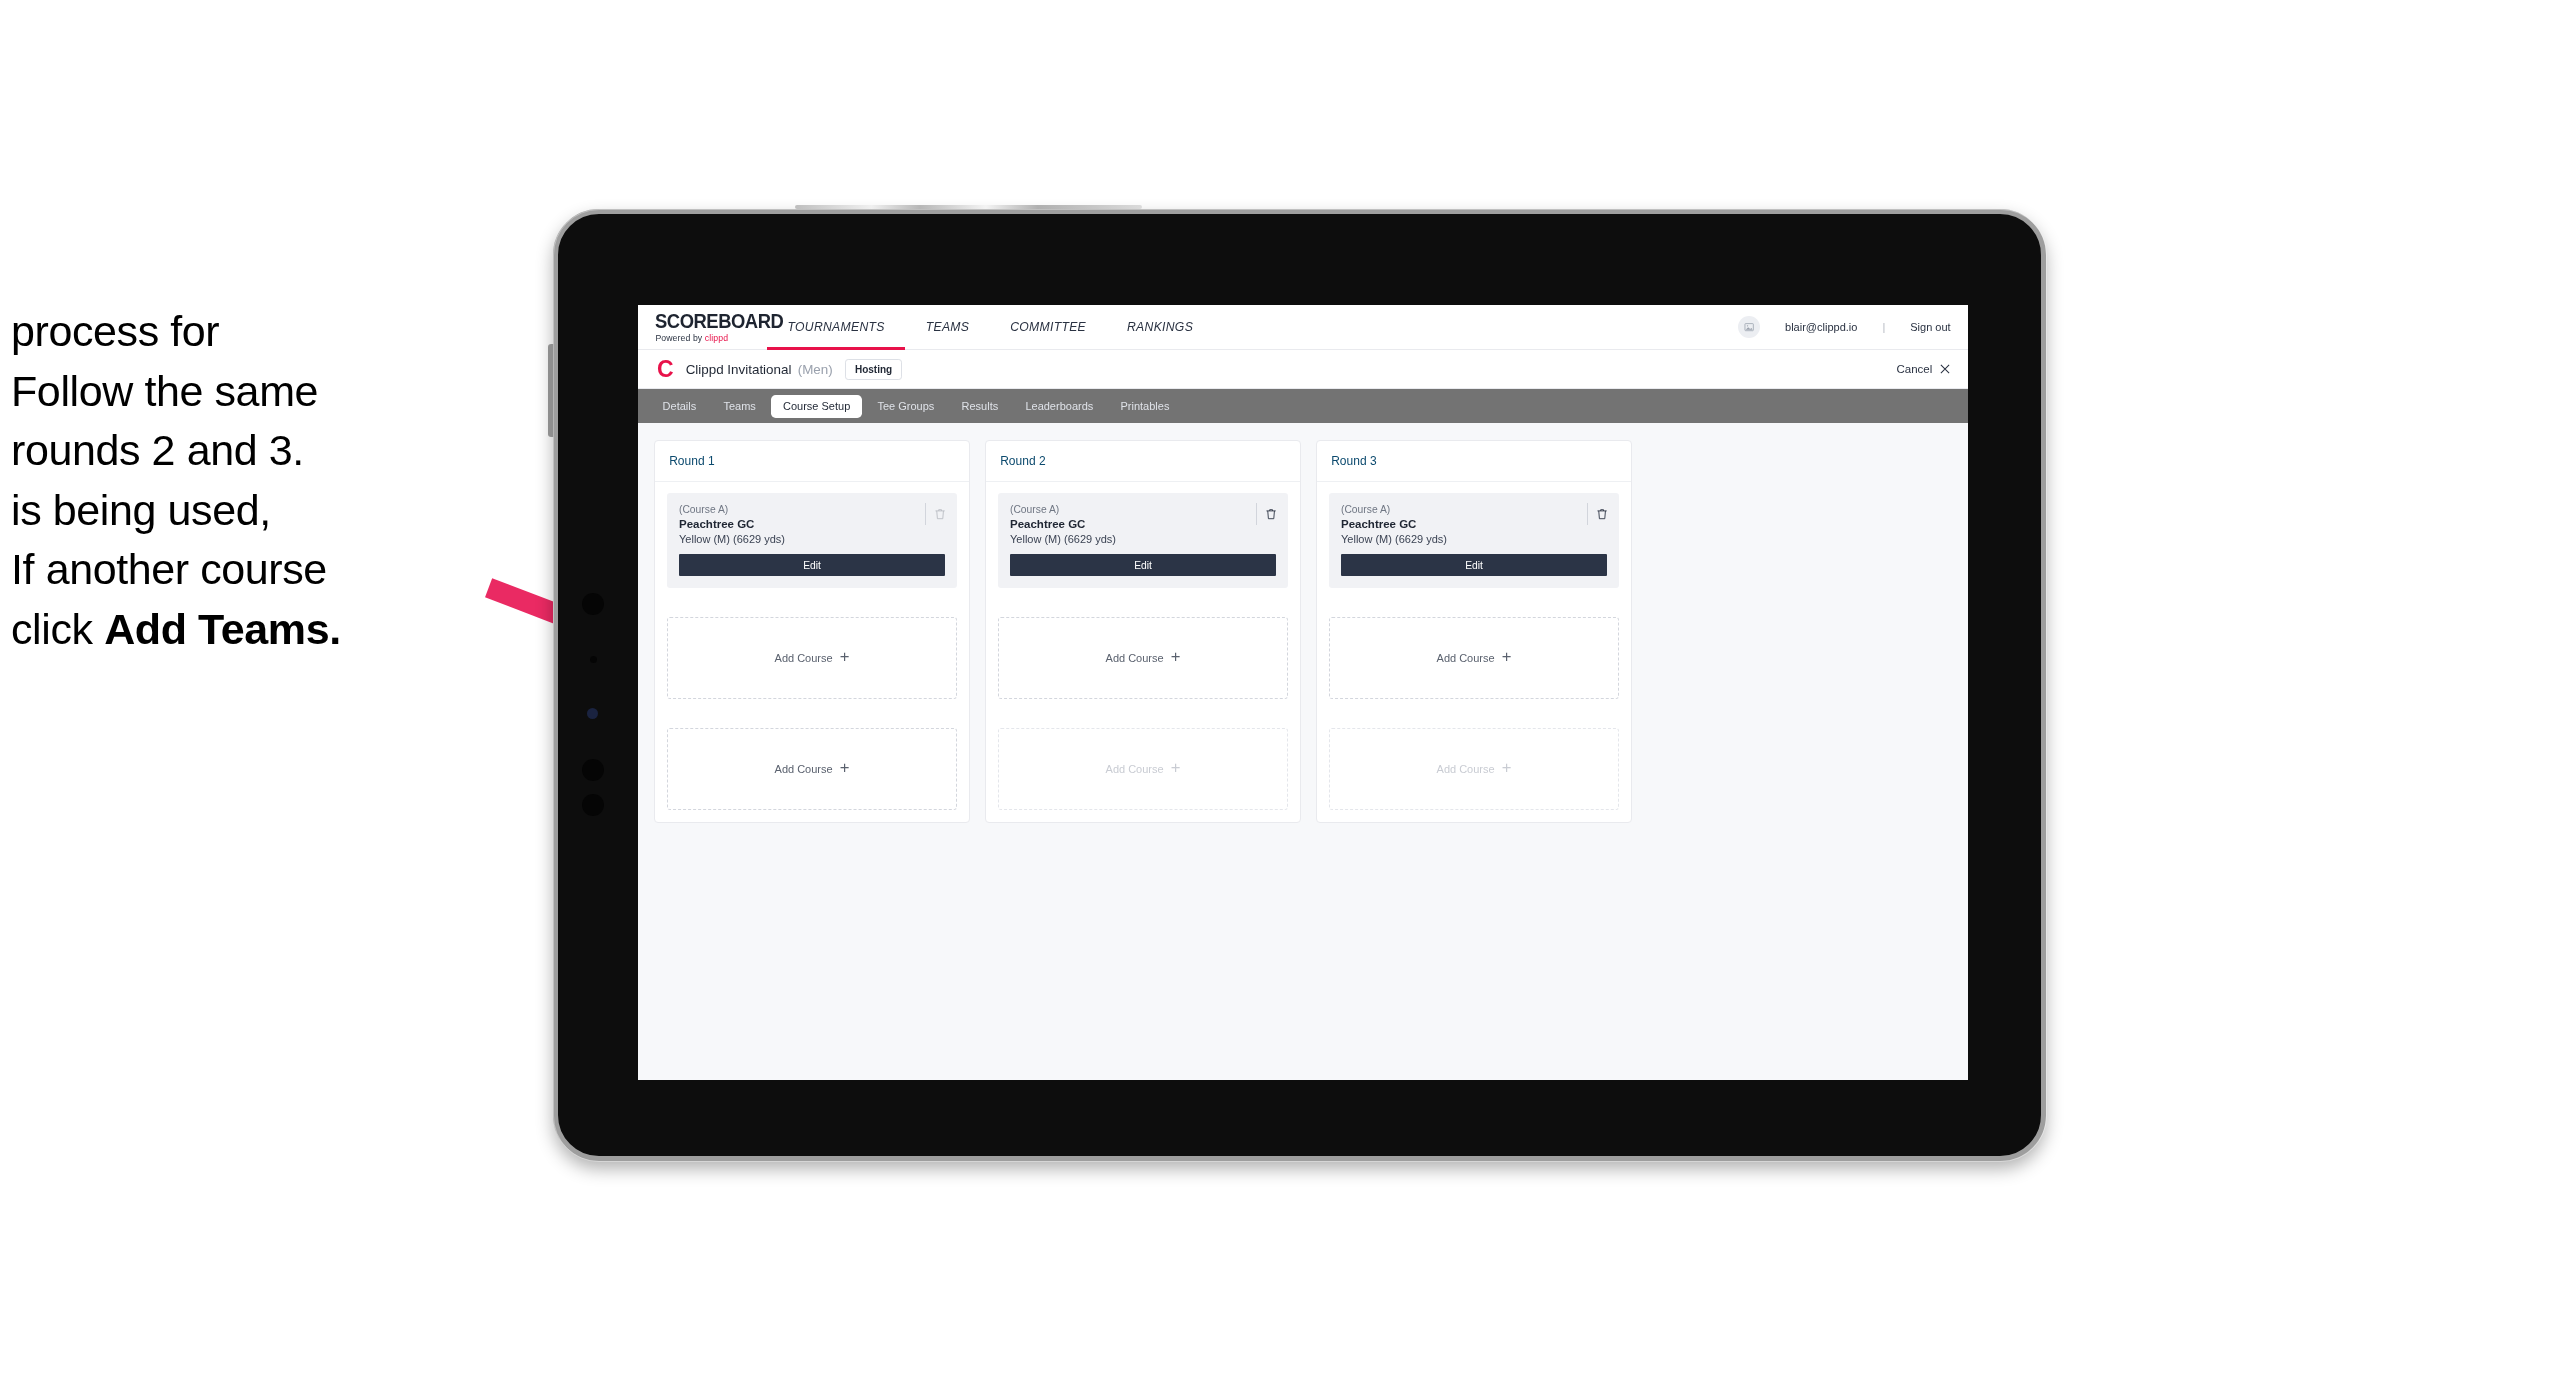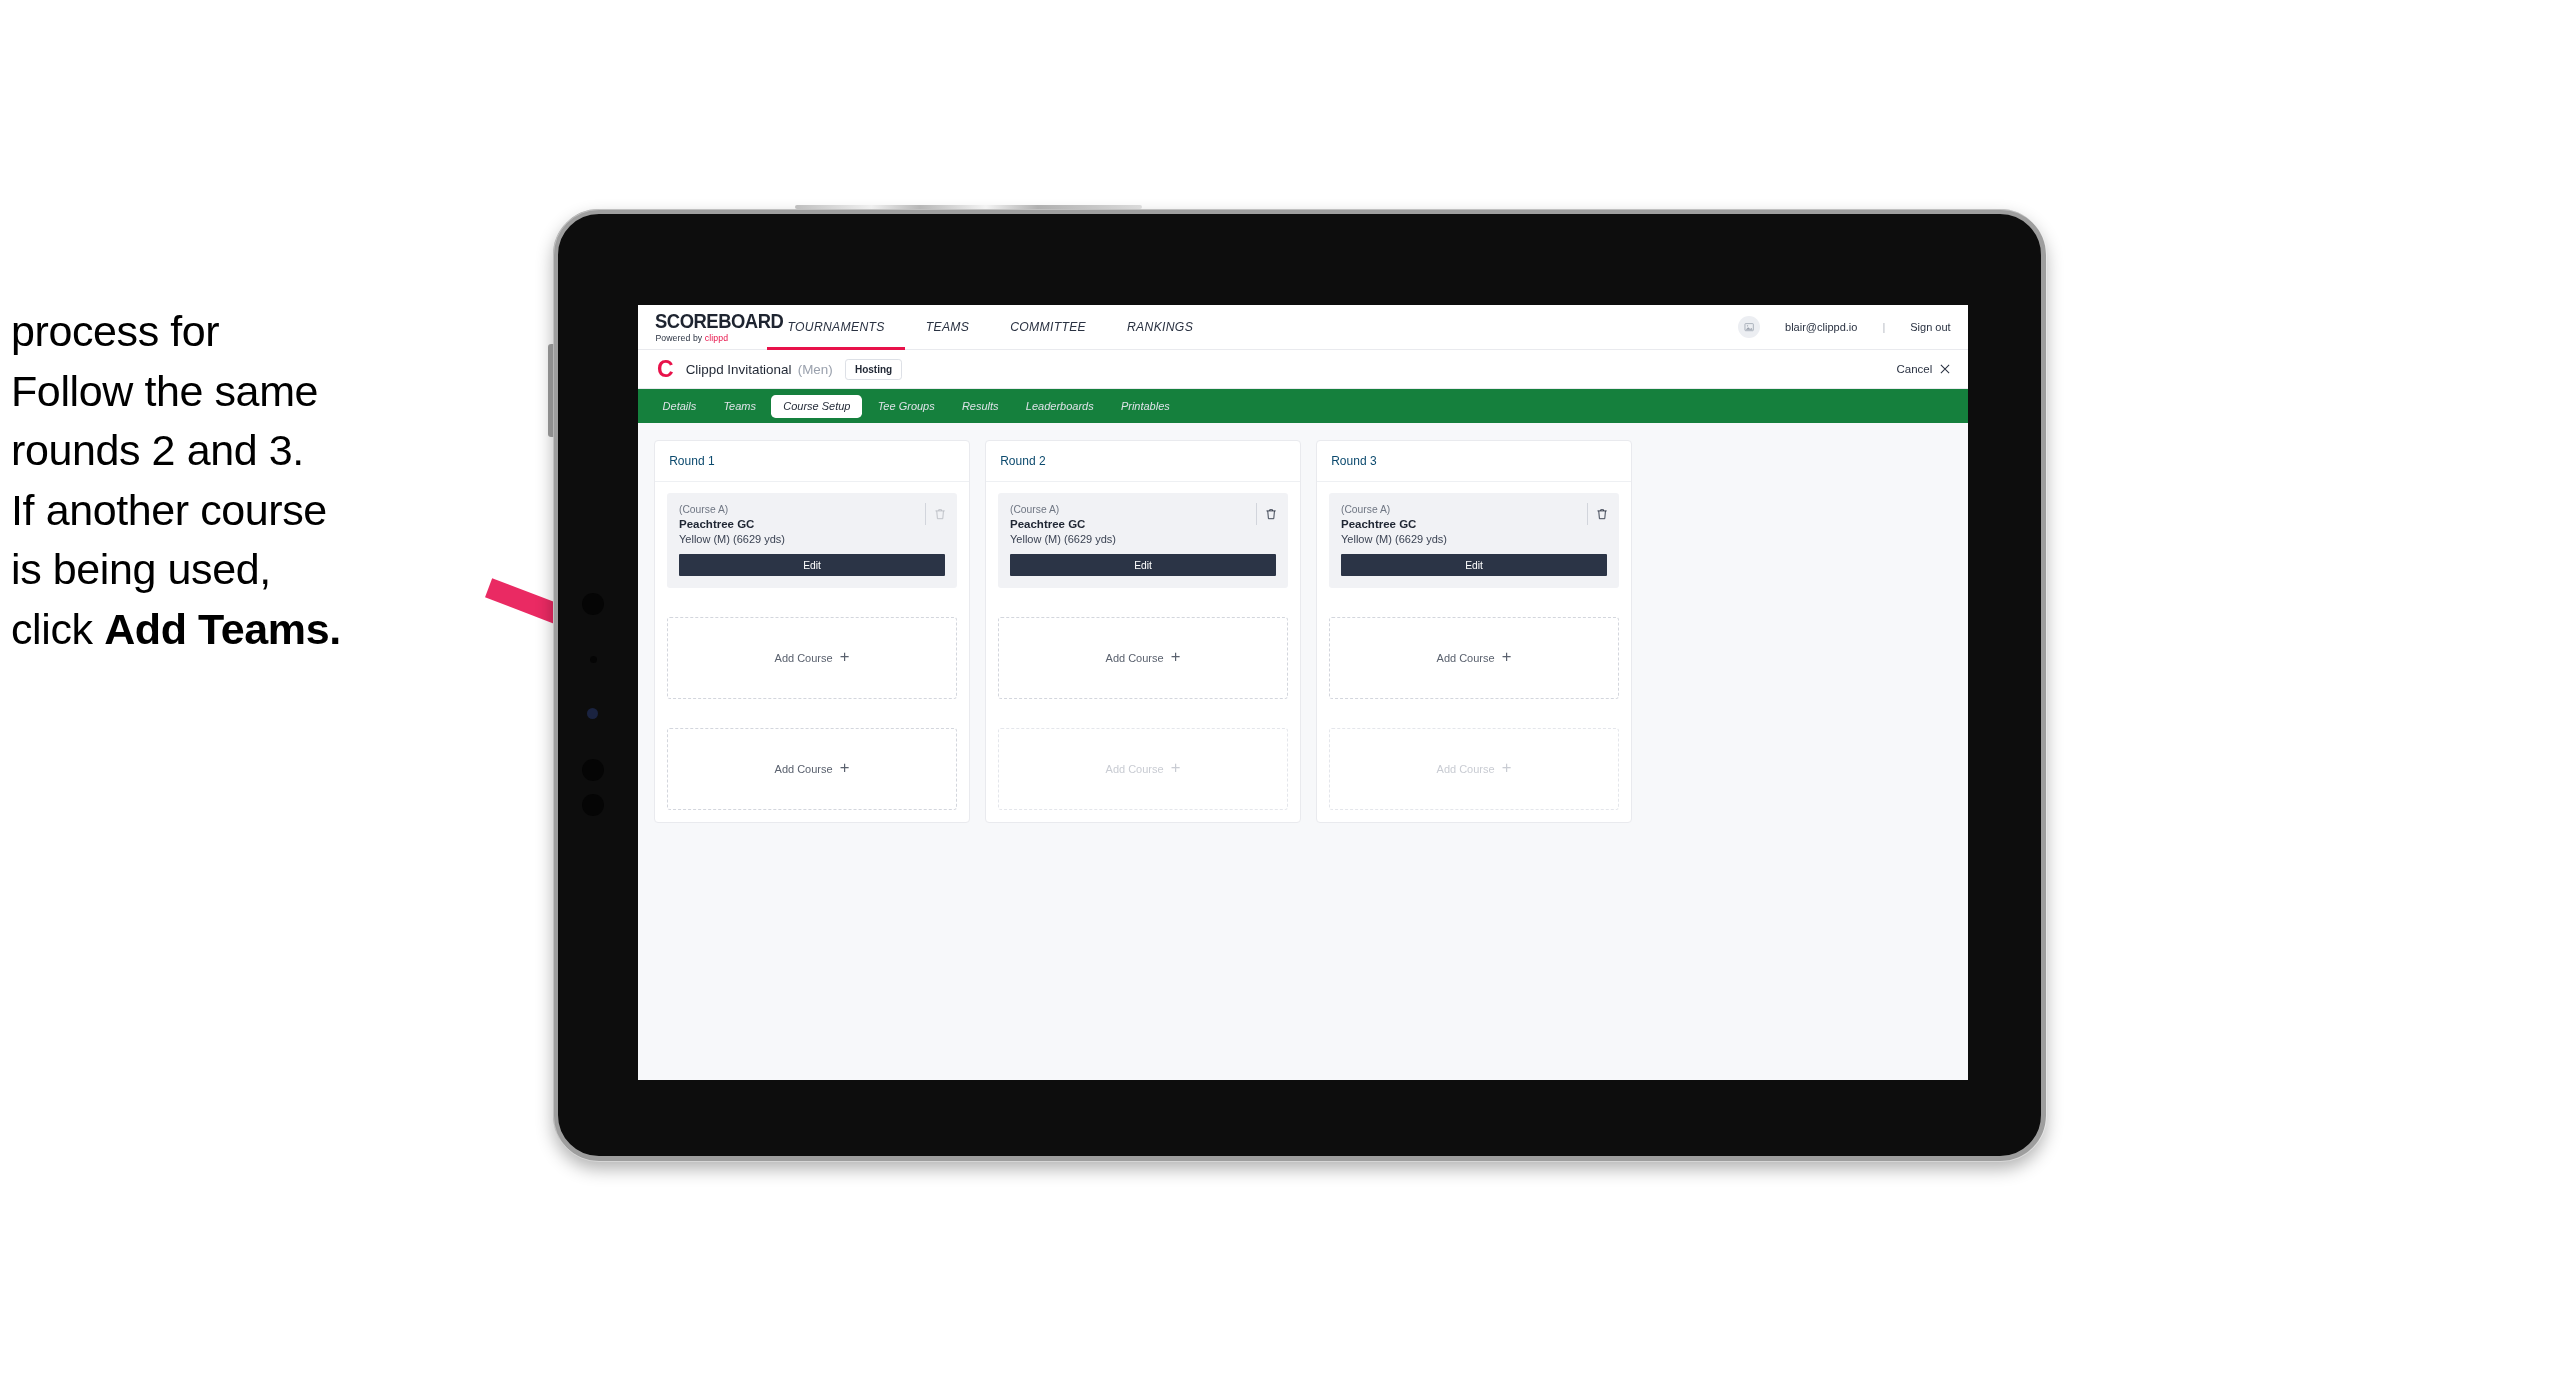--- a/index.html
+++ b/index.html
@@ -116,21 +116,21 @@
   .tname { font-size: 13.4px; color:#1f2633; }
   .tgender { font-size: 13.4px; color:#9aa1ad; margin-left: 6.3px; }
   .hosting-badge {
     margin-left: 12.6px; border:0.8px solid #dde0e6; border-radius: 3.2px;
     padding: 4px 8.7px; font-size: 10px; font-weight:700; color:#1f2633; background:#fff;
   }
   .tbar-right { margin-left:auto; display:flex; align-items:center; gap:6.3px; font-size:11.5px; color:#2a3242; cursor:pointer; }
 
   
   .tabbar {
-    height: 34px; background:#15803d; display:flex; align-items:center; padding: 0 12.6px; gap: 3.2px; font-style: italic;
+    height: 34px; background:#737373; display:flex; align-items:center; padding: 0 12.6px; gap: 3.2px;
   }
   .tab {
     padding: 5.5px 12px; font-size: 11px; color:#dfe2e8; border-radius: 4.7px; cursor:pointer; white-space:nowrap;
   }
   .tab.active { background:#ffffff; color:#1f2633; font-weight:400; }
 
   
   .body { padding: 17.4px 0 0 16px; display:flex; align-items:flex-start; gap: 15px; }
 
   .round-col {
@@ -164,22 +164,22 @@
 </style>
 </head>
 <body>
 
 <div class="stage">
 
   <div class="caption">
     <span class="line">process for</span>
     <span class="line">Follow the same</span>
     <span class="line">rounds 2 and 3.</span>
+    <span class="line">is being used,</span>
     <span class="line">If another course</span>
-    <span class="line">is being used,</span>
     <span class="line"><span>click </span><b>Add Teams.</b></span>
   </div>
 
   <svg class="arrow" viewBox="0 0 420 200">
     <g fill="#ea2a63">
       <polygon points="33,32 350,153 340,178 24,56"></polygon>
       <polygon points="300,108 385,182 283,190"></polygon>
     </g>
   </svg>
 

